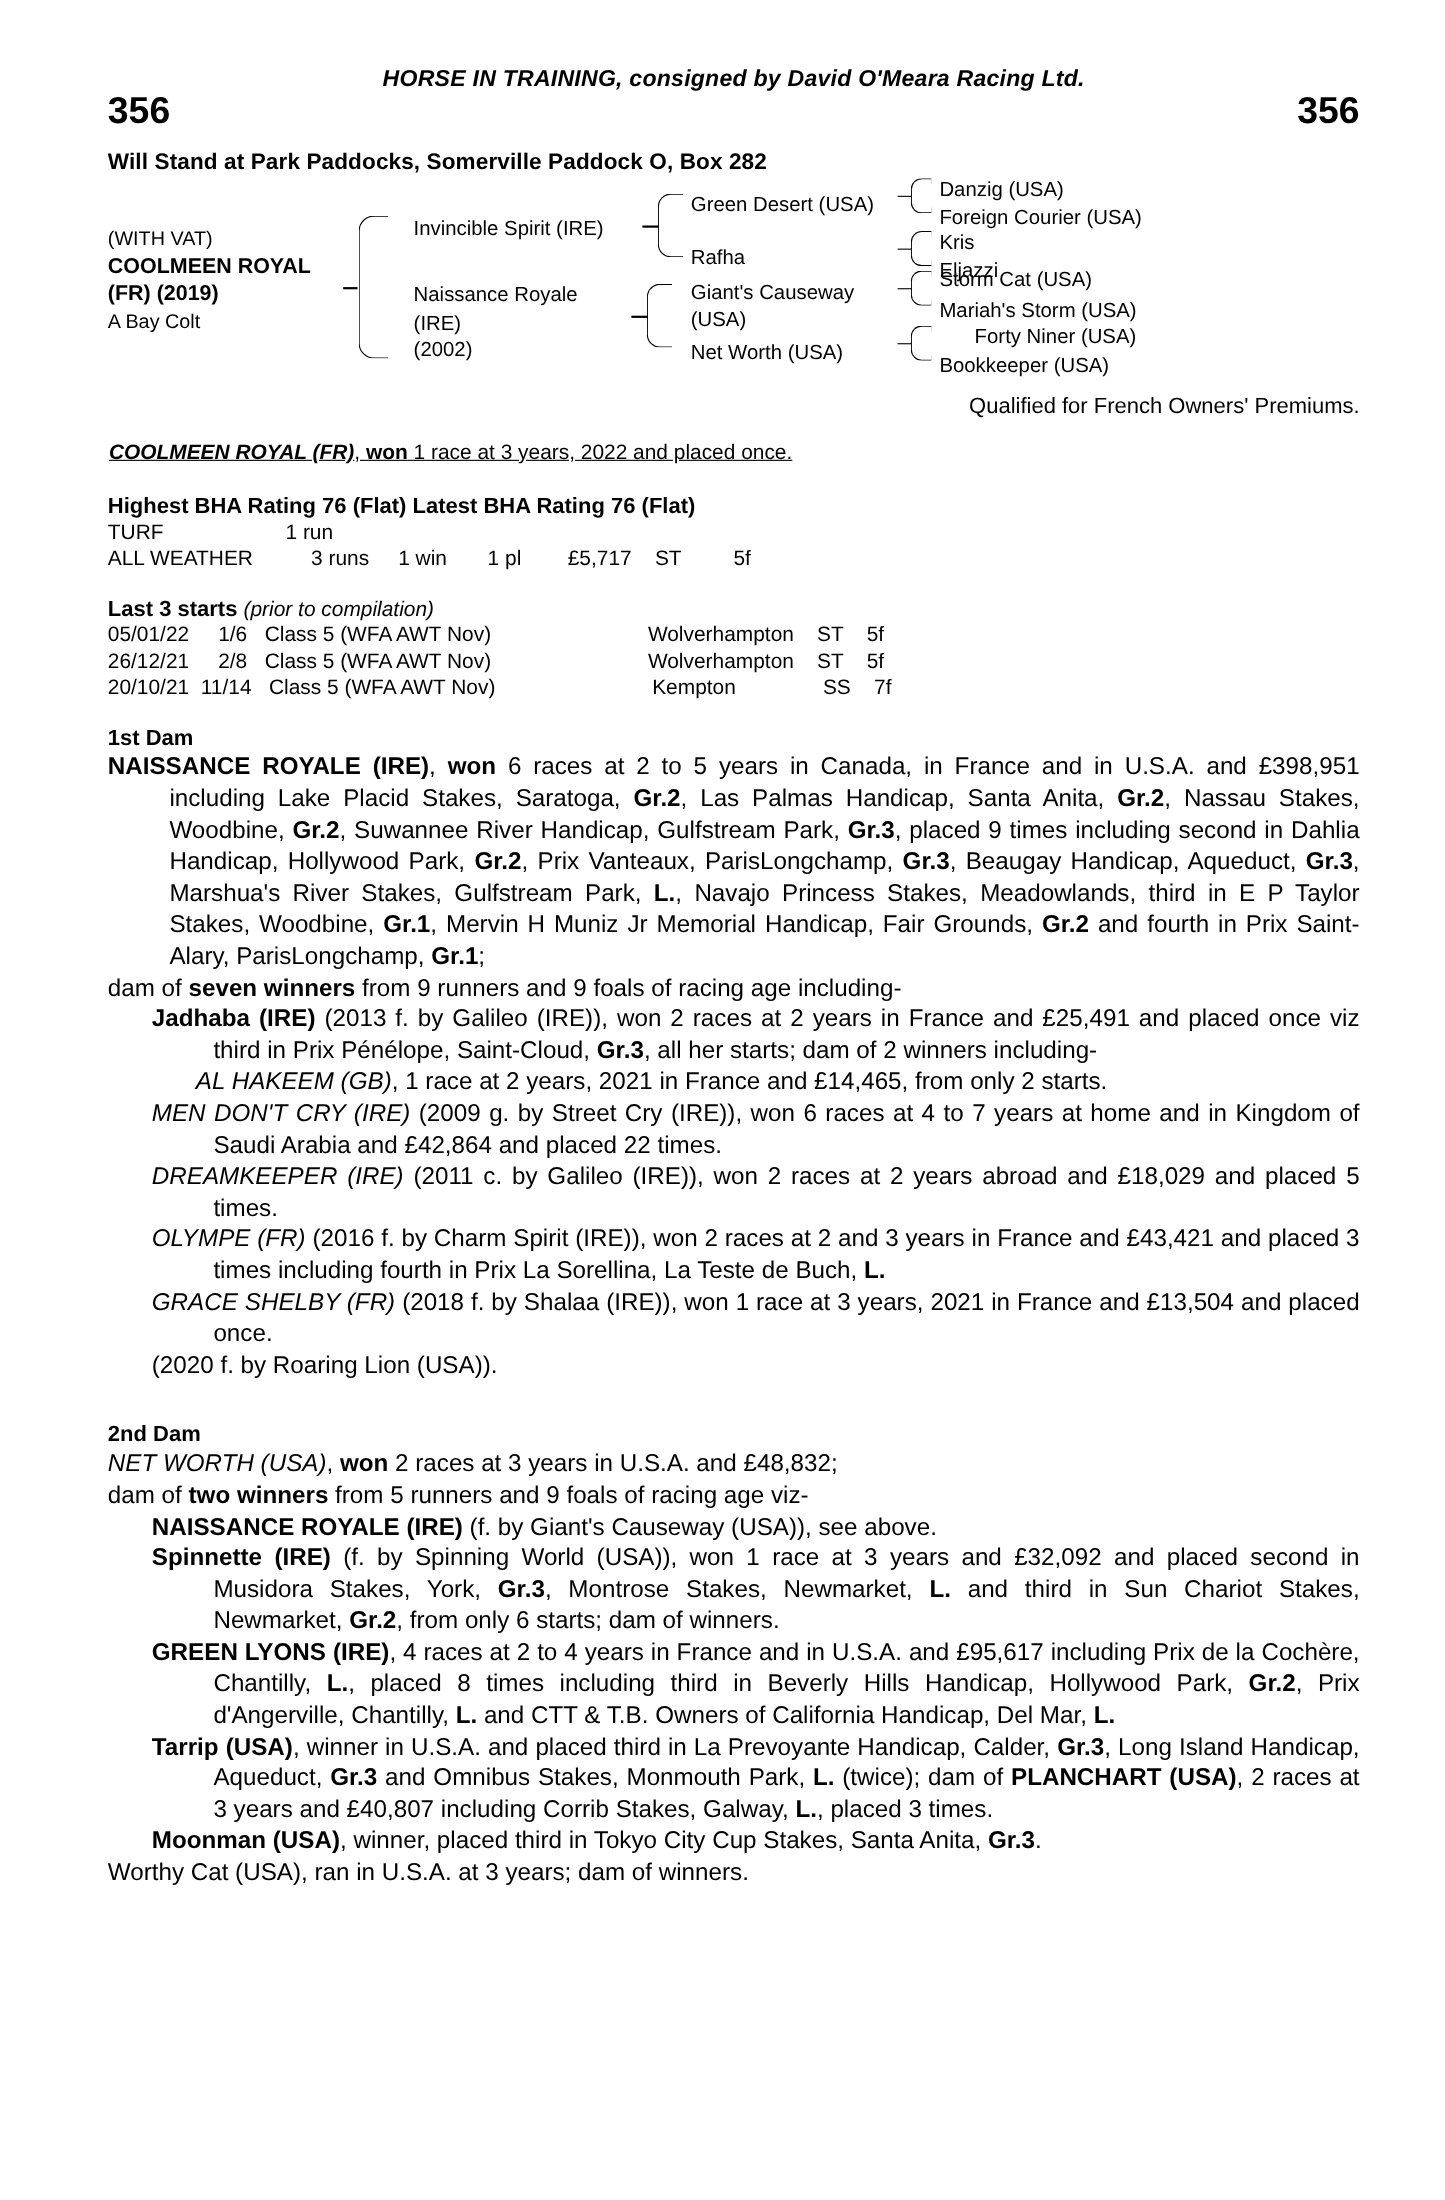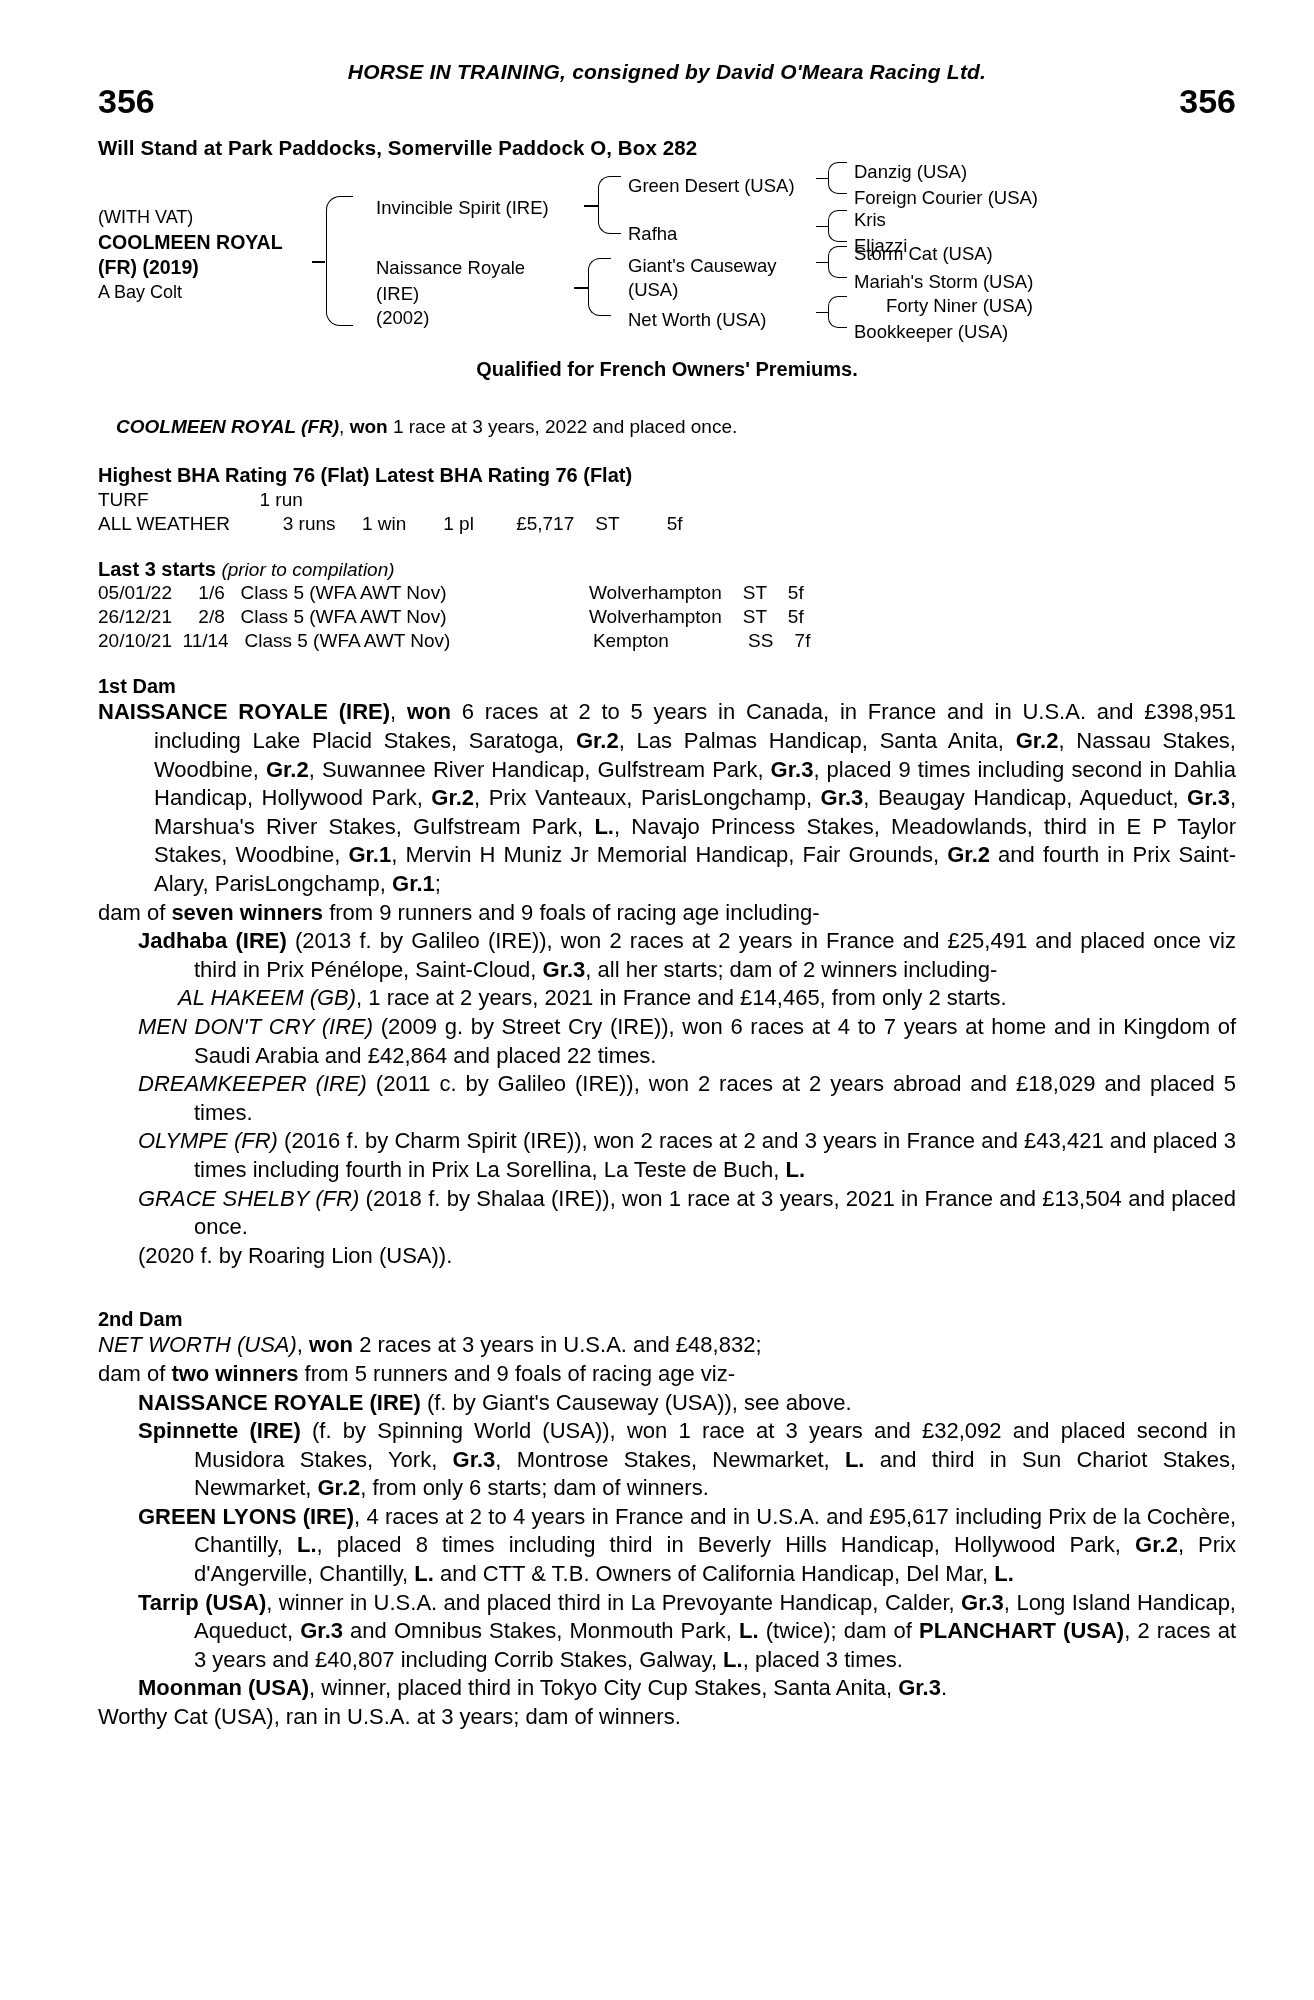--- a/index.html
+++ b/index.html
@@ -114,28 +114,29 @@
     width: 13px;
     height: 1.4px;
     background: #000;
   }
   .ped-cell {
     position: absolute;
     line-height: 1.3;
   }
 
   .qualified {
-    text-align: center;
-    font-weight: bold;
-    font-size: 20px;
-    margin: 2px 0 35px 0;
+    text-align: right;
+    font-weight: normal;
+    font-size: 20px;
+    margin: 2px 0 20px 0;
   }
   .winline {
     font-size: 19px;
-    margin: 0 0 26px 18px;
+    margin: 0 0 26px 1px;
+    text-decoration: underline;
   }
   .winline i { font-style: italic; font-weight: bold; }
   .rating-hdr {
     font-weight: bold;
     font-size: 20px;
     margin-bottom: 1px;
   }
   .rtable {
     font-size: 19px;
     line-height: 1.25;

